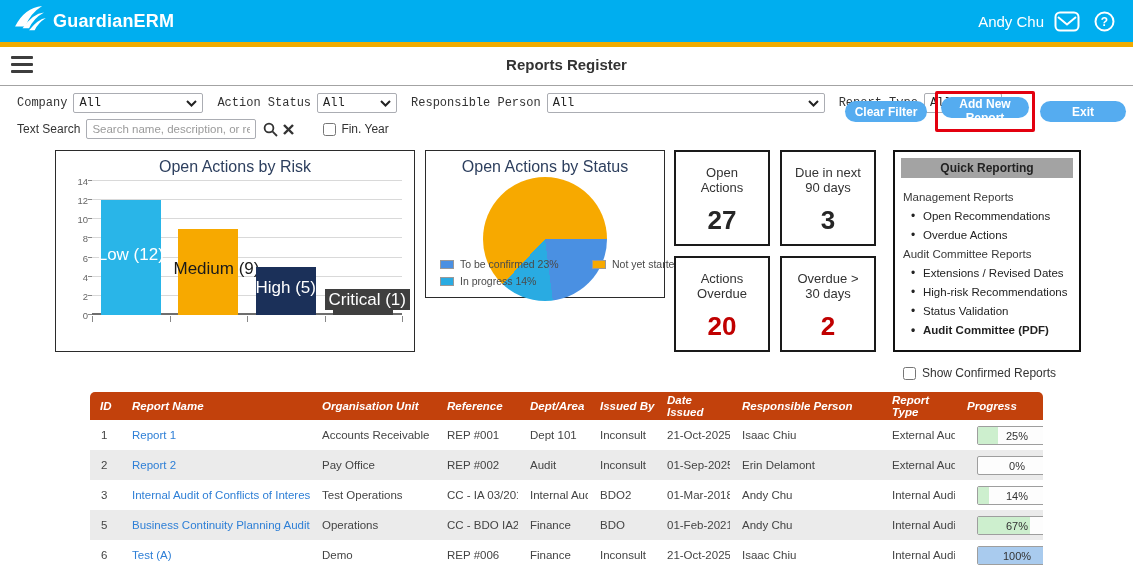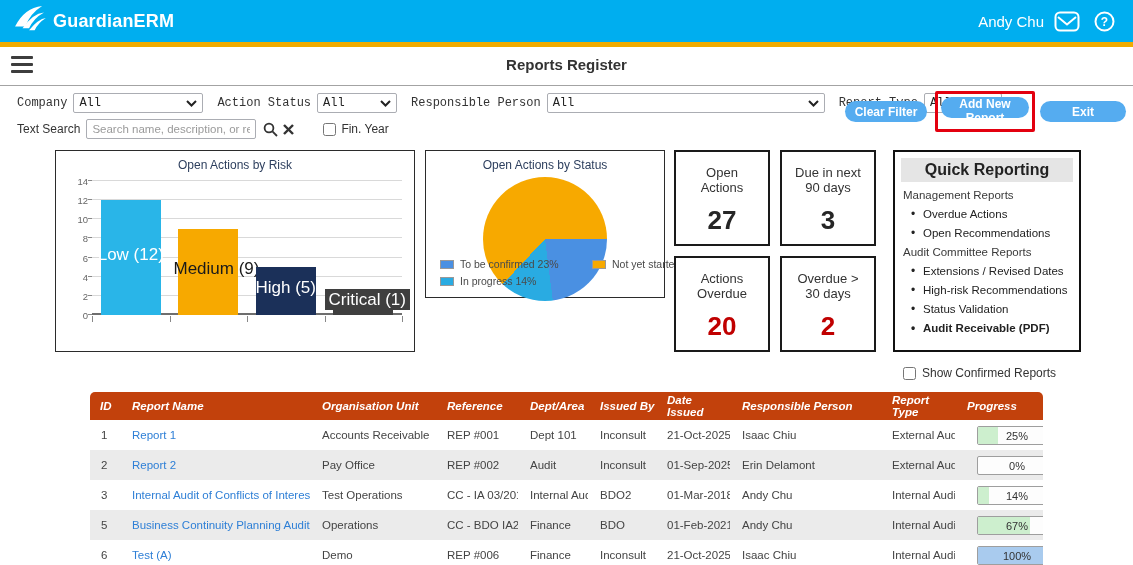--- a/index.html
+++ b/index.html
@@ -44,21 +44,21 @@
   .search-input { width: 170px; height: 20px; border: 1px solid #abadb3; border-radius: 2px;
                   font-family: "Liberation Sans", sans-serif; font-size: 11.5px; color: #333; padding: 0 5px; margin-right: 7px; }
   .search-input::placeholder { color: #9a9a9a; }
   .icon-btn { cursor: pointer; display: flex; align-items: center; margin-right: 4px; }
   .chk { width: 13px; height: 13px; margin: 0 5px 0 24px; cursor: pointer; }
 
   
   .chart-box { position: absolute; background: #fff; border: 1px solid #2b2b2b; }
   #bar-box { left: 55px; top: 150px; width: 360px; height: 202px; }
   #pie-box { left: 425px; top: 150px; width: 240px; height: 148px; }
-  .chart-title { position: absolute; top: 7px; width: 100%; text-align: center; font-size: 12px; color: #2d3f5e; }
+  .chart-title { position: absolute; top: 7px; width: 100%; text-align: center; font-size: 16px; color: #2d3f5e; }
 
   #bar-plot { position: absolute; left: 36px; right: 12px; top: 30px; bottom: 36px; }
   .gridline { position: absolute; left: 0; right: 0; height: 1px; background: #d9d9d9; }
   .gridline.baseline { background: #6e6e6e; height: 2px; }
   .ytick { position: absolute; right: 0; transform: translateY(50%); font-size: 9.5px; color: #666; }
   #bar-yaxis { position: absolute; left: 6px; top: 30px; bottom: 36px; width: 26px; }
   .ymark { position: absolute; right: -4px; width: 4px; height: 1px; background: #888; }
   .xmark { position: absolute; bottom: -7px; width: 1px; height: 6px; background: #888; }
   .bar-slot { position: absolute; bottom: 0; height: 100%; width: 25%; }
   .bar { position: absolute; bottom: 0; left: 50%; transform: translateX(-50%); width: 60px; }
@@ -74,22 +74,22 @@
 
   .kpi-grid { position: absolute; left: 674px; top: 150px; width: 202px; height: 202px;
               display: grid; grid-template-columns: 96px 96px; grid-template-rows: 96px 96px;
               column-gap: 10px; row-gap: 10px; }
   .kpi-box { border: 2px solid #1a1a1a; background: #fff; text-align: center; padding-top: 13px; }
   .kpi-line { font-size: 13px; color: #333; line-height: 1.18; }
   .kpi-value { font-size: 26px; font-weight: bold; margin-top: 9px; }
 
   #qr-box { position: absolute; left: 893px; top: 150px; width: 188px; height: 202px;
             background: #fff; border: 2px solid #111; padding: 6px 6px 0 6px; }
-  .qr-title { background: #e5e5e5; text-align: center; font-size: 16px; font-weight: bold;
-              color: #222; padding: 3px 0; margin-bottom: 4px; }
+  .qr-title { background: #a3a3a3; text-align: center; font-size: 12px; font-weight: bold;
+              color: #222; padding: 3px 0; margin-bottom: 10px; }
   .qr-heading { font-size: 11.5px; color: #3a3a3a; line-height: 19px; padding-left: 2px; }
   .qr-item { font-size: 11.5px; color: #222; line-height: 19px; padding-left: 22px; position: relative; cursor: pointer; }
   .qr-item::before { content: "•"; position: absolute; left: 10px; font-size: 12px; }
   .qr-item.bold { font-weight: bold; }
 
   
   .show-confirmed { position: absolute; top: 366px; left: 903px; display: flex; align-items: center;
                     font-size: 12px; color: #333; }
   .show-confirmed input { width: 13px; height: 13px; margin: 0 6px 0 0; cursor: pointer; }
 
@@ -302,27 +302,27 @@
       <div class="kpi-line">Overdue &gt;</div>
         <div class="kpi-line">30 days</div>
       <div class="kpi-value" style="color: rgb(192, 0, 0);">2</div>
     </div>
   </div>
 
   <div id="qr-box">
     <div class="qr-title">Quick Reporting</div>
     <div id="qr-content">
         <div class="qr-heading">Management Reports</div>
+        <div class="qr-item">Open Recommendations</div>
         <div class="qr-item">Overdue Actions</div>
-        <div class="qr-item">Open Recommendations</div>
         <div class="qr-heading">Audit Committee Reports</div>
         <div class="qr-item">Extensions / Revised Dates</div>
         <div class="qr-item">High-risk Recommendations</div>
         <div class="qr-item">Status Validation</div>
-        <div class="qr-item bold">Audit Receivable (PDF)</div>
+        <div class="qr-item bold">Audit Committee (PDF)</div>
       </div>
   </div>
 
   <div class="show-confirmed">
     <input type="checkbox" style="">
     <span>Show Confirmed Reports</span>
   </div>
 
   <div id="report-table">
     <div class="tgrid thead" id="thead">

